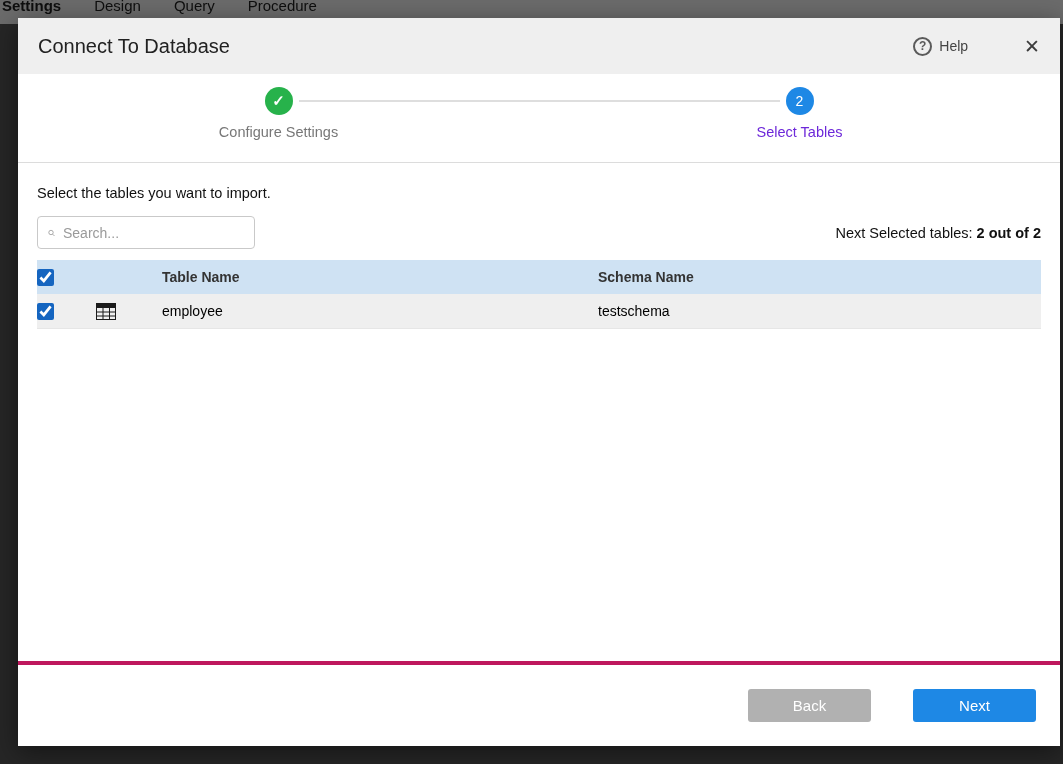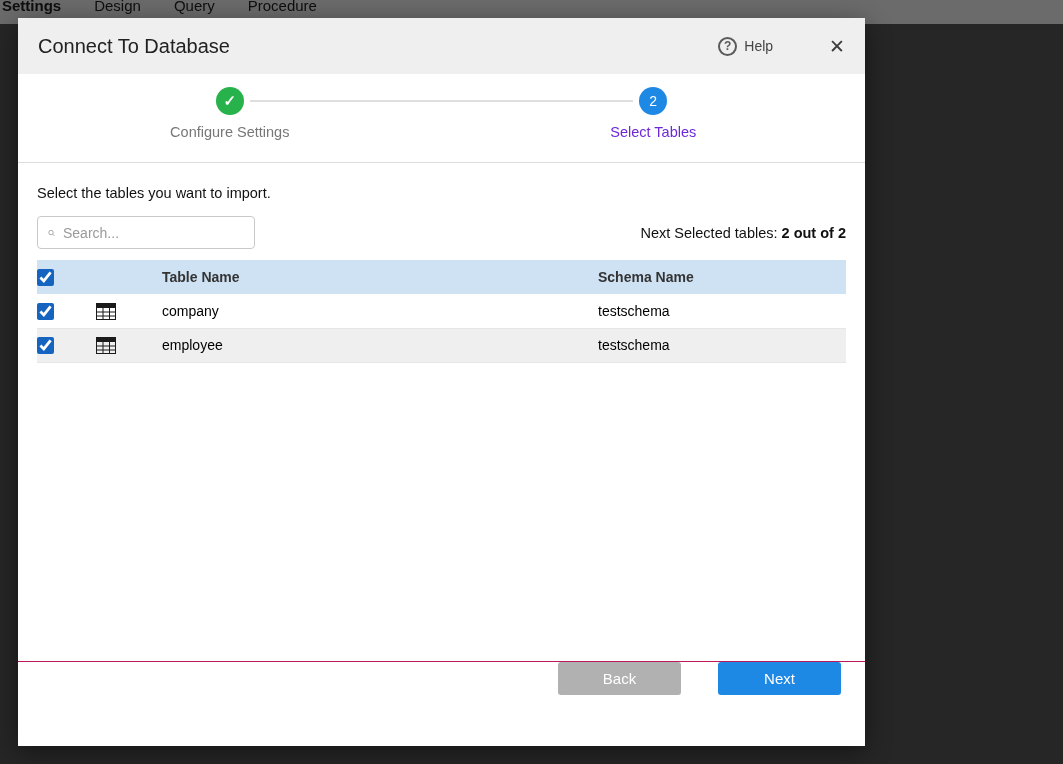--- a/index.html
+++ b/index.html
@@ -16,21 +16,21 @@
     position: absolute; top: 0; left: 0; right: 0; height: 24px;
     background: #6b6b6b; overflow: hidden;
     display: flex; gap: 33px; padding-left: 2px;
     color: #0e0e0e; font-size: 15px; line-height: 16px;
   }
   .bg-tab { white-space: nowrap; transform: translateY(-2px); }
   .bg-tab.active { font-weight: 700; }
 
   
   .modal {
-    position: absolute; left: 18px; top: 18px; width: 847px; height: 728px;
+    position: absolute; left: 18px; top: 18px; width: 1042px; height: 728px;
     background: #ffffff; display: flex; flex-direction: column;
     box-shadow: 0 6px 24px rgba(0,0,0,0.45);
   }
 
   .modal-header {
     height: 56px; flex: 0 0 56px; background: #efefef;
     display: flex; align-items: center; padding: 0 20px;
   }
   .modal-title { flex: 1; font-size: 20px; color: #212121; }
   .help-wrap { display: flex; align-items: center; gap: 7px; margin-right: 56px; cursor: pointer; }
@@ -89,23 +89,23 @@
   .import-table tbody tr { border-bottom: 1px solid #e6e6e6; }
   .import-table tbody tr.alt { background: #efefef; }
   .cell-center { text-align: center; }
   .import-table input[type="checkbox"] {
     width: 17px; height: 17px; accent-color: #1565c0; vertical-align: middle; cursor: pointer;
   }
   .tbl-icon { display: inline-block; vertical-align: middle; }
 
   
   .modal-footer {
-    flex: 0 0 85px; border-top: 1px solid #be185d;
-    display: flex; align-items: flex-start; justify-content: flex-end;
-    gap: 13px; padding-right: 24px;
+    flex: 0 0 85px; border-top: 4px solid #be185d;
+    display: flex; align-items: center; justify-content: flex-end;
+    gap: 18px; padding-right: 24px;
   }
   .btn {
     width: 123px; height: 33px; border: none; border-radius: 3px;
     color: #fff; font-size: 15px; font-family: "Liberation Sans", sans-serif; cursor: pointer;
   }
   .btn-back { background: #b1b1b1; }
   .btn-next { background: #1e88e5; margin-left: 24px; }
 </style>
 </head>
 <body>
@@ -168,37 +168,20 @@
         <tr>
           <th class="cell-center">
             <input type="checkbox" checked="" style="">
           </th>
           <th></th>
           <th>Table Name</th>
           <th>Schema Name</th>
         </tr>
       </thead>
       <tbody>
-        <tr>
-          <td class="cell-center">
-            <input type="checkbox" checked="" style="">
-          </td>
-          <td class="cell-center">
-            <svg class="tbl-icon" width="20" height="17" viewBox="0 0 20 17">
-              <rect x="0.5" y="0.5" width="19" height="16" fill="none" stroke="#1b1b1b"></rect>
-              <rect x="0.5" y="0.5" width="19" height="4.5" fill="#1b1b1b"></rect>
-              <line x1="7" y1="5" x2="7" y2="16.5" stroke="#1b1b1b"></line>
-              <line x1="13.5" y1="5" x2="13.5" y2="16.5" stroke="#1b1b1b"></line>
-              <line x1="0.5" y1="9" x2="19.5" y2="9" stroke="#1b1b1b"></line>
-              <line x1="0.5" y1="13" x2="19.5" y2="13" stroke="#1b1b1b"></line>
-            </svg>
-          </td>
-          <td>company</td>
-          <td>testschema</td>
-        </tr>
         <tr class="alt">
           <td class="cell-center">
             <input type="checkbox" checked="" style="">
           </td>
           <td class="cell-center">
             <svg class="tbl-icon" width="20" height="17" viewBox="0 0 20 17">
               <rect x="0.5" y="0.5" width="19" height="16" fill="none" stroke="#1b1b1b"></rect>
               <rect x="0.5" y="0.5" width="19" height="4.5" fill="#1b1b1b"></rect>
               <line x1="7" y1="5" x2="7" y2="16.5" stroke="#1b1b1b"></line>
               <line x1="13.5" y1="5" x2="13.5" y2="16.5" stroke="#1b1b1b"></line>

